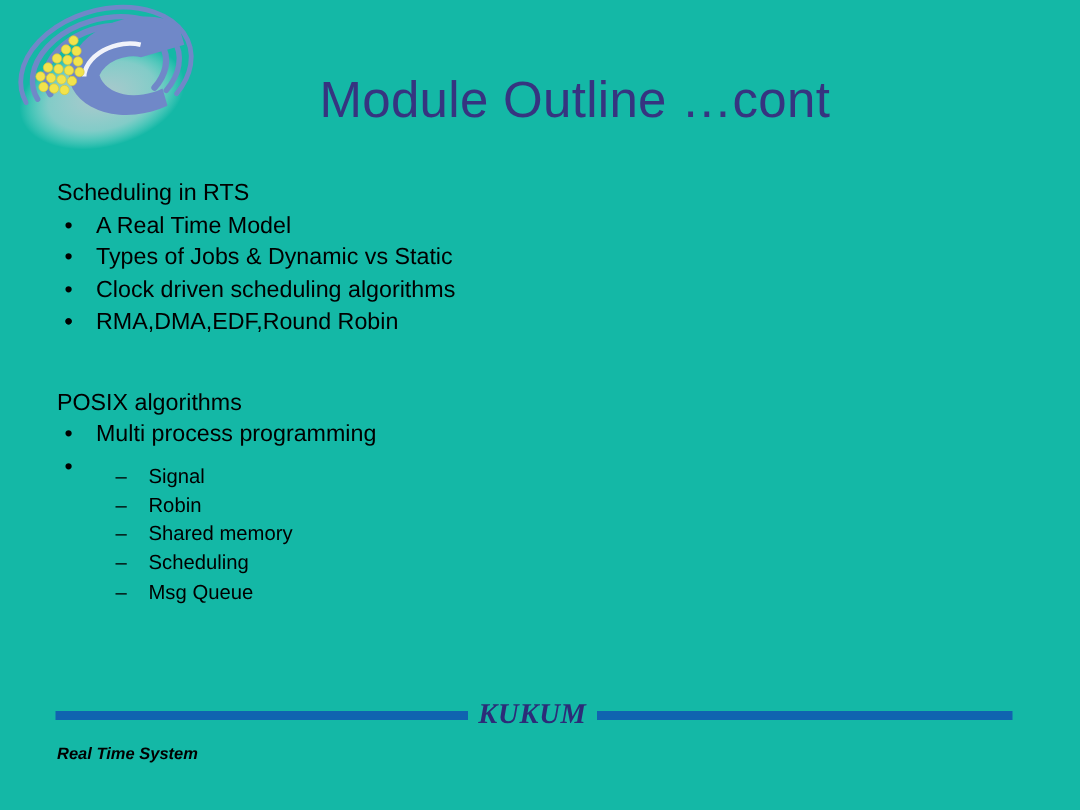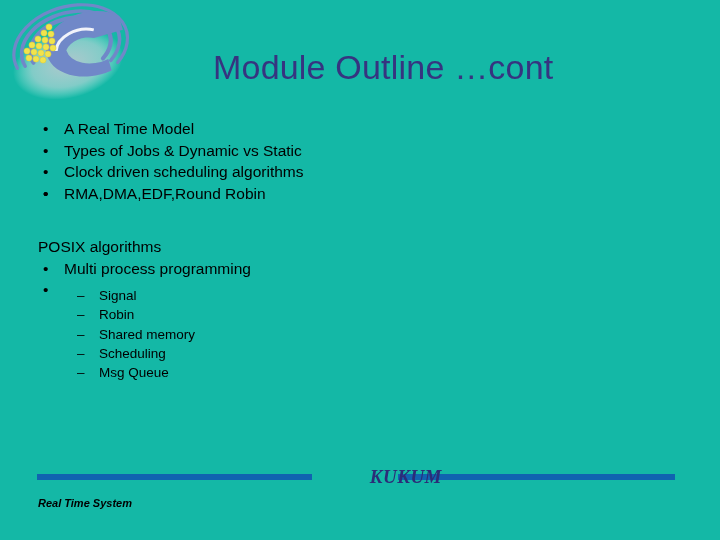--- a/index.html
+++ b/index.html
@@ -107,28 +107,27 @@
     height: 6px;
     background: #1063b0;
   }
   .bar-left  { left: 37px;  width: 275px; }
   .bar-right { left: 398px; width: 277px; }
   .kukum {
     position: absolute;
     left: 312px;
     top: -6px;
     width: 86px;
-    text-align: right;
+    text-align: center;
     font-family: "Liberation Serif", serif;
     font-weight: bold;
     font-style: italic;
     font-size: 19px;
     letter-spacing: 0.5px;
     color: #2c2c78;
-    margin-left: 44px;
   }
   .footer-label {
     position: absolute;
     left: 38px;
     top: 497px;
     font-size: 11px;
     font-weight: bold;
     font-style: italic;
     color: #000000;
     font-family: "Liberation Sans", sans-serif;
@@ -198,20 +197,21 @@
         <circle cx="43" cy="64" r="3.1"></circle>
       </g>
     </svg>
   </div>
 
   <div class="title">Module Outline …cont</div>
 
   <div class="body-area">
 
     <div class="group">
+      <div class="lvl0">Scheduling in RTS</div>
 
       <div class="lvl1">
         <span class="bullet">•</span>
         <span>A Real Time Model</span>
       </div>
       <div class="lvl1">
         <span class="bullet">•</span>
         <span>Types of Jobs &amp; Dynamic vs Static</span>
       </div>
       <div class="lvl1">

